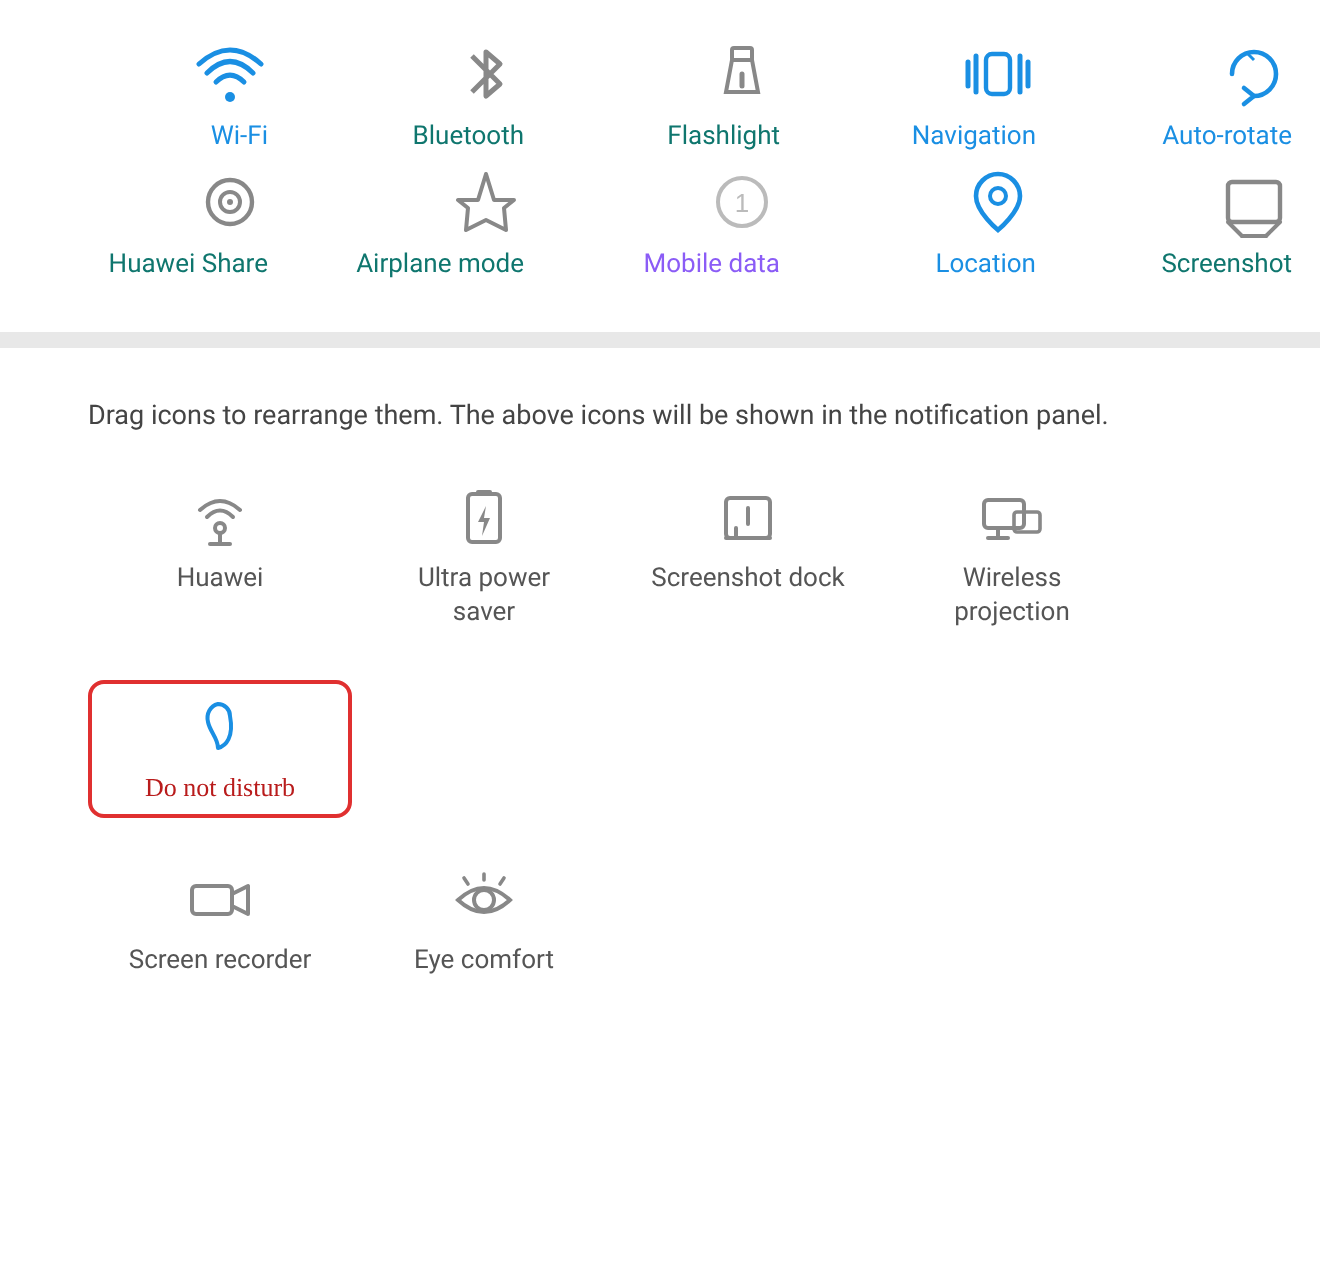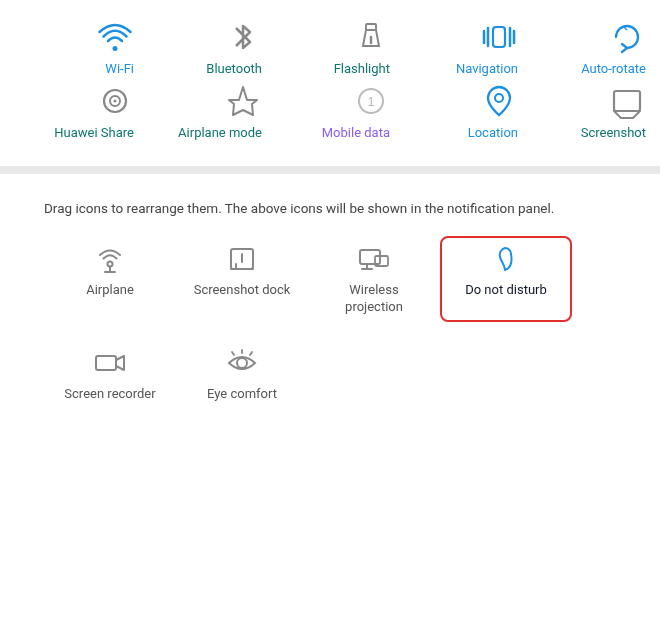--- a/index.html
+++ b/index.html
@@ -71,21 +71,22 @@
       border-radius: 8px;
       padding: 4px;
     }
     .grid-label {
       font-size: 13px;
       color: #555;
       text-align: center;
       line-height: 1.3;
     }
     .grid-label.active {
-      color: #0f172a;
+      color: #b91c1c;
+      font-family: Liberation Serif, serif;
     }
 
     
     .svg-icon {
       width: 38px;
       height: 38px;
       margin-bottom: 5px;
     }
     .svg-icon-sm {
       width: 34px;
@@ -203,23 +204,31 @@
   <div class="icon-grid">
 
     <div class="grid-item">
       <svg class="svg-icon-sm" viewBox="0 0 34 34">
         <circle cx="17" cy="22" r="2.5" fill="none" stroke="#888" stroke-width="2"></circle>
         <path d="M10.5 16.5 Q17 10 23.5 16.5" fill="none" stroke="#888" stroke-width="2" stroke-linecap="round"></path>
         <path d="M7 13 Q17 4 27 13" fill="none" stroke="#888" stroke-width="2" stroke-linecap="round"></path>
         <line x1="17" y1="24.5" x2="17" y2="30" stroke="#888" stroke-width="2" stroke-linecap="round"></line>
         <line x1="12" y1="30" x2="22" y2="30" stroke="#888" stroke-width="2" stroke-linecap="round"></line>
       </svg>
-      <span class="grid-label">Airplane</span>
-    </div>
-
+      <span class="grid-label">Huawei</span>
+    </div>
+
+    <div class="grid-item">
+      <svg class="svg-icon-sm" viewBox="0 0 34 34">
+        <rect x="9" y="5" width="16" height="24" rx="2" fill="none" stroke="#888" stroke-width="2"></rect>
+        <rect x="13" y="3" width="8" height="3" rx="1" fill="#888"></rect>
+        <path d="M18 11 L14 19 L17 19 L16 26 L20 17 L17 17 Z" fill="#888"></path>
+      </svg>
+      <span class="grid-label">Ultra power<br>saver</span>
+    </div>
 
     <div class="grid-item">
       <svg class="svg-icon-sm" viewBox="0 0 34 34">
         <rect x="6" y="7" width="22" height="20" rx="2" fill="none" stroke="#888" stroke-width="2"></rect>
         <line x1="11" y1="22" x2="11" y2="27" stroke="#888" stroke-width="2" stroke-linecap="round"></line>
         <line x1="6" y1="27" x2="28" y2="27" stroke="#888" stroke-width="2" stroke-linecap="round"></line>
         <line x1="17" y1="12" x2="17" y2="20" stroke="#888" stroke-width="2" stroke-linecap="round"></line>
       </svg>
       <span class="grid-label">Screenshot dock</span>
     </div>

